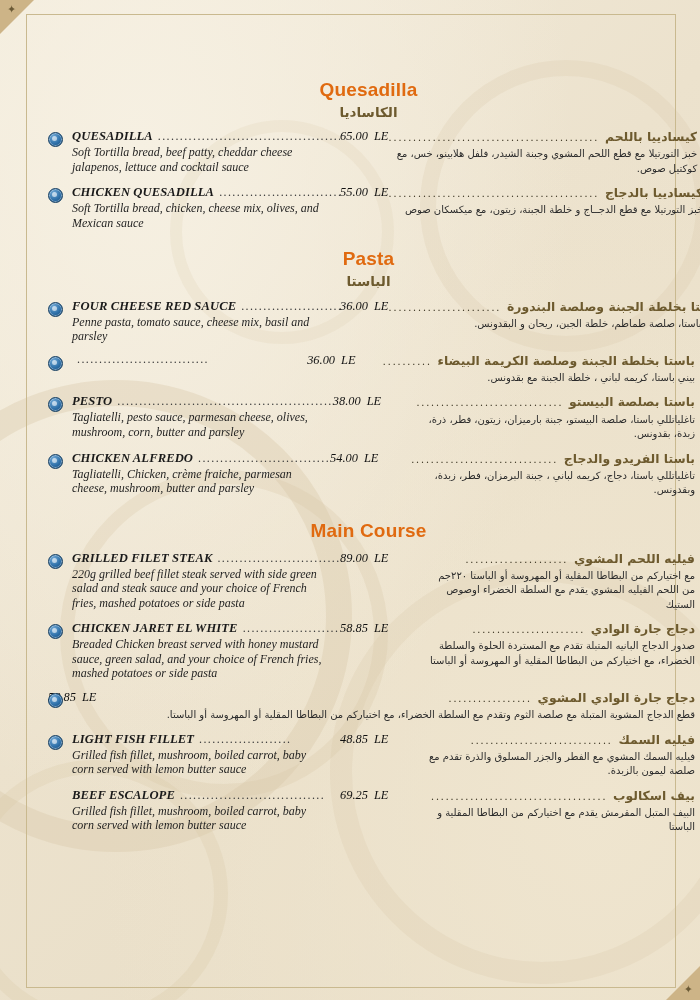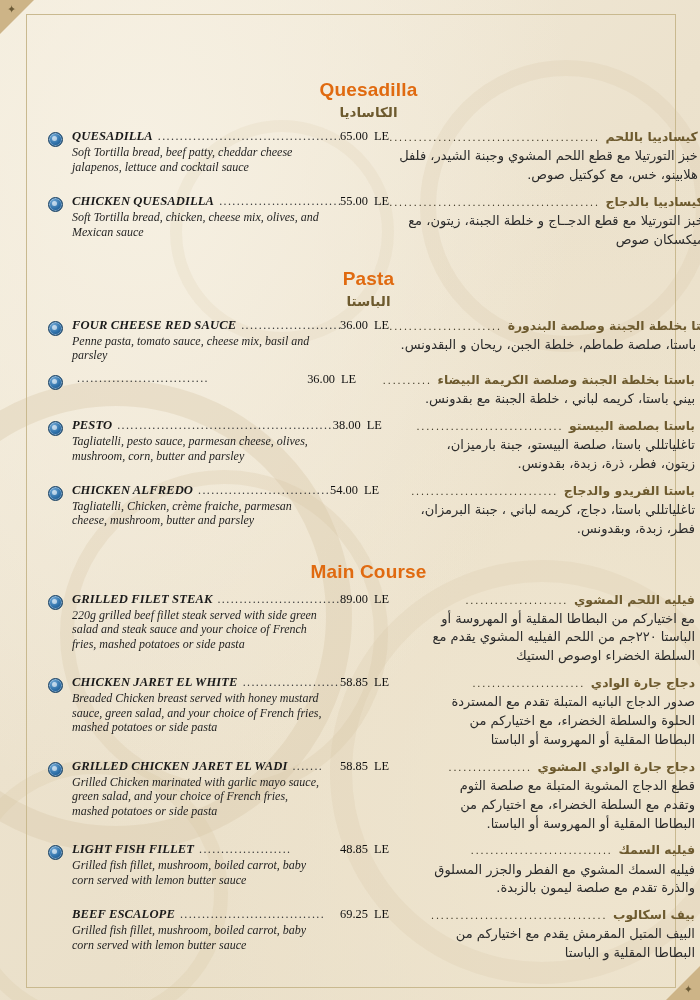--- a/index.html
+++ b/index.html
@@ -172,20 +172,21 @@
     line-height: 1.22;
     margin-top: 1px;
     width: 250px;
   }
 
   .col-price {
     width: 86px;
     text-align: left;
     font-family: "Liberation Serif", serif;
     font-size: 12.4px;
+    font-style: italic;
     color: #111;
     padding-top: 0px;
     white-space: nowrap;
   }
   .col-price .cur { margin-left: 6px; }
 
   .col-ar {
     flex: 1;
     direction: rtl;
     text-align: right;
@@ -210,21 +211,21 @@
     flex: 1;
     overflow: hidden;
     white-space: nowrap;
     color: #4a4330;
     font-size: 11px;
     letter-spacing: 1.4px;
     margin-right: 6px;
     line-height: 1;
   }
   .ar-desc {
-    font-size: 13px;
+    font-size: 10px;
     color: #2b2b2b;
     line-height: 1.45;
     margin-top: 2px;
     direction: rtl;
   }
 
   .sec-gap-1 { height: 48px; }
   .sec-gap   { height: 10px; }
   .sec-gap-main { height: 14px; }
 </style>
@@ -441,27 +442,20 @@
             <div class="ar-title-row">
               <span class="ar-title">دجاج جارة الوادي</span>
               <span class="ar-leader">.......................</span>
             </div>
             <div class="ar-desc">صدور الدجاج البانيه المتبلة تقدم مع المستردة الحلوة والسلطة الخضراء، مع اختياركم من البطاطا المقلية أو المهروسة أو الباستا</div>
           </div>
         </div>
 
         <div class="item">
           <span class="bullet"></span>
-          <div class="col-en">
-            <div class="en-title-row">
-              <span class="en-title">GRILLED CHICKEN JARET EL WADI</span>
-              <span class="leader">.......</span>
-            </div>
-            <div class="en-desc">Grilled Chicken marinated with garlic mayo sauce, green salad, and your choice of French fries, mashed potatoes or side pasta</div>
-          </div>
           <div class="col-price">
             <span>58.85</span><span class="cur">LE</span>
           </div>
           <div class="col-ar">
             <div class="ar-title-row">
               <span class="ar-title">دجاج جارة الوادي المشوي</span>
               <span class="ar-leader">.................</span>
             </div>
             <div class="ar-desc">قطع الدجاج المشوية المتبلة مع صلصة الثوم وتقدم مع السلطة الخضراء، مع اختياركم من البطاطا المقلية أو المهروسة أو الباستا.</div>
           </div>

